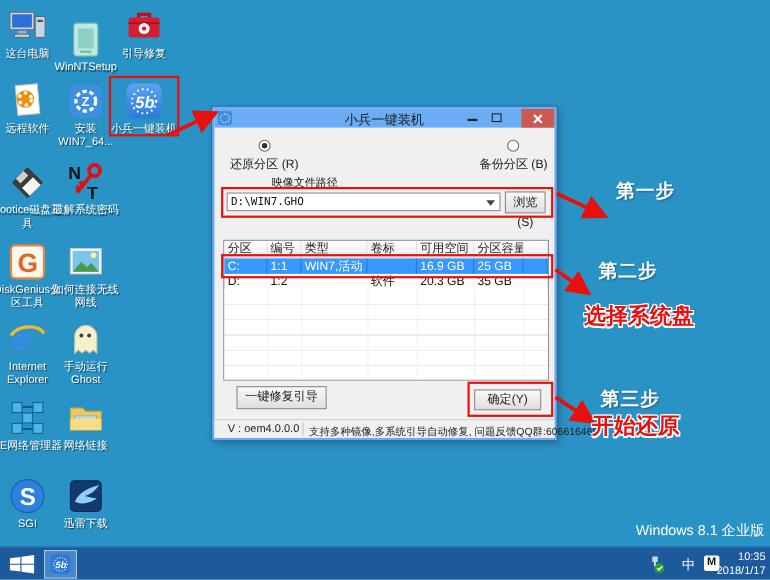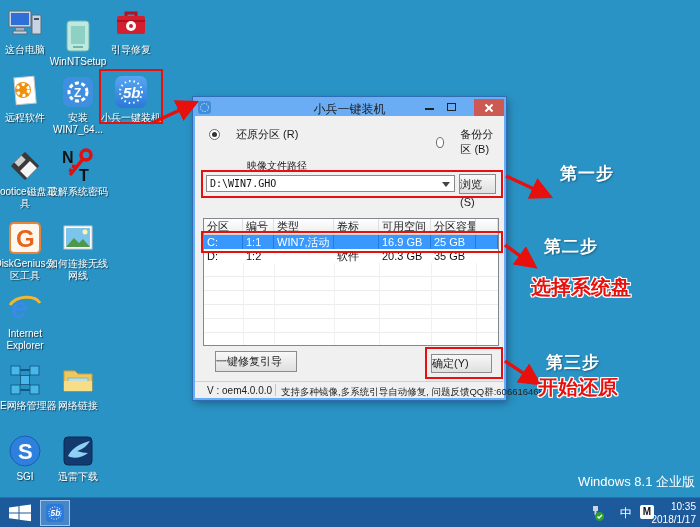--- a/index.html
+++ b/index.html
@@ -23,31 +23,31 @@
   .title-txt{position:absolute;left:0;right:0;top:2px;text-align:center;font-size:12px;color:#1c1c1c;}
   .btn-min,.btn-max{position:absolute;top:0;width:20px;height:17px;}
   .btn-min{right:64px;} .btn-max{right:42px;}
   .btn-min i{position:absolute;left:5px;top:9px;width:9px;height:2px;background:#222;}
   .btn-max i{position:absolute;left:5px;top:4px;width:9px;height:8px;border:1px solid #222;}
   .btn-close{position:absolute;top:0;right:0;width:30px;height:17px;background:var(--close-red);}
   .btn-close i{position:absolute;left:50%;top:50%;width:10px;height:2px;background:#fff;}
   .btn-close i:first-child{transform:translate(-50%,-50%) rotate(45deg);}
   .btn-close i:last-child{transform:translate(-50%,-50%) rotate(-45deg);}
 
-  .radio{position:absolute;font-size:11px;color:#1a1a1a;display:flex;align-items:center;gap:16px;}
+  .radio{position:absolute;font-size:11px;color:#1a1a1a;display:flex;align-items:center;gap:4px;flex-direction:column;}
   .rdot{width:11px;height:11px;border:1px solid #6a6a6a;border-radius:50%;background:#fff;position:relative;}
   .rdot.on::after{content:"";position:absolute;left:2px;top:2px;width:5px;height:5px;border-radius:50%;background:#333;}
 
   .flabel{position:absolute;font-size:10px;color:#1a1a1a;margin-left:38px;}
   .combo{position:absolute;left:11px;top:76px;width:249px;height:17px;background:#fff;border:1px solid #8a8a8a;
          font-family:"DejaVu Sans Mono",monospace;font-size:10px;color:#111;line-height:15px;padding-left:3px;}
   .combo .arr{position:absolute;right:4px;top:6px;width:0;height:0;border-left:4px solid transparent;
               border-right:4px solid transparent;border-top:5px solid #444;}
   .pushbtn{position:absolute;background:linear-gradient(#f8f8f8,#dfdfdf);border:1px solid #8c8c8c;
-           font-size:11px;color:#1a1a1a;text-align:left;}
+           font-size:11px;color:#1a1a1a;text-align:center;}
   .btn-browse{left:264px;top:75px;width:37px;height:20px;line-height:18px;}
   .btn-repair{left:20px;top:252px;width:82px;height:21px;line-height:19px;}
   .btn-ok{left:236px;top:255px;width:61px;height:19px;line-height:17px;}
 
   .ptable{position:absolute;left:8px;top:119px;width:296px;height:128px;background:#fff;border:1px solid #828790;font-size:11px;}
   .trow{display:grid;grid-template-columns:39px 31px 60px 45px 52px 45px 1fr;height:14px;line-height:14px;color:#111;}
   .trow.head{height:16px;line-height:15px;background:linear-gradient(#fff,#ededed);border-bottom:1px solid #cfcfcf;color:#222;}
   .trow.head>div{border-right:1px solid #e0e0e0;padding-left:3px;}
   .trow>div{padding-left:3px;overflow:hidden;white-space:nowrap;}
   .trow.sel{background:var(--selection-blue);color:#fff;}
@@ -189,20 +189,28 @@
   </div>
 
   <div class="dicon" style="left:-8px;top:290px;">
     <svg width="36" height="36" viewBox="0 0 36 36">
       <text x="4" y="28" font-size="30" font-style="italic" font-weight="bold" fill="#3a8ae8">e</text>
       <path d="M3,15 C10,5 28,5 33,13" stroke="#f0b830" stroke-width="3" fill="none"></path>
     </svg>
     <div class="dlabel">Internet Explorer</div>
   </div>
 
+  <div class="dicon" style="left:45px;top:290px;">
+    <svg width="36" height="36" viewBox="0 0 36 36">
+      <path d="M8,31 V16 a10,10 0 0 1 20,0 V31 l-3.3,-3 -3.3,3 -3.4,-3 -3.4,3 -3.3,-3 z" fill="#f6f0cf" stroke="#d9cf9e"></path>
+      <circle cx="14" cy="15" r="1.8" fill="#3a3a5a"></circle>
+        <circle cx="21" cy="15" r="1.8" fill="#3a3a5a"></circle>
+    </svg>
+    <div class="dlabel">手动运行 Ghost</div>
+  </div>
 
   <div class="dicon" style="left:-8px;top:362px;">
     <svg width="36" height="36" viewBox="0 0 36 36">
       <path d="M8,8 L28,28 M28,8 L8,28 M8,8 H28 M8,28 H28" stroke="#0e4a6e" stroke-width="1.5"></path>
       <g fill="#49b8e8" stroke="#15628f">
         <rect x="4" y="4" width="9" height="9"></rect>
           <rect x="23" y="4" width="9" height="9"></rect>
         <rect x="4" y="23" width="9" height="9"></rect>
           <rect x="23" y="23" width="9" height="9"></rect>
         <rect x="13.5" y="13.5" width="9" height="9"></rect>

